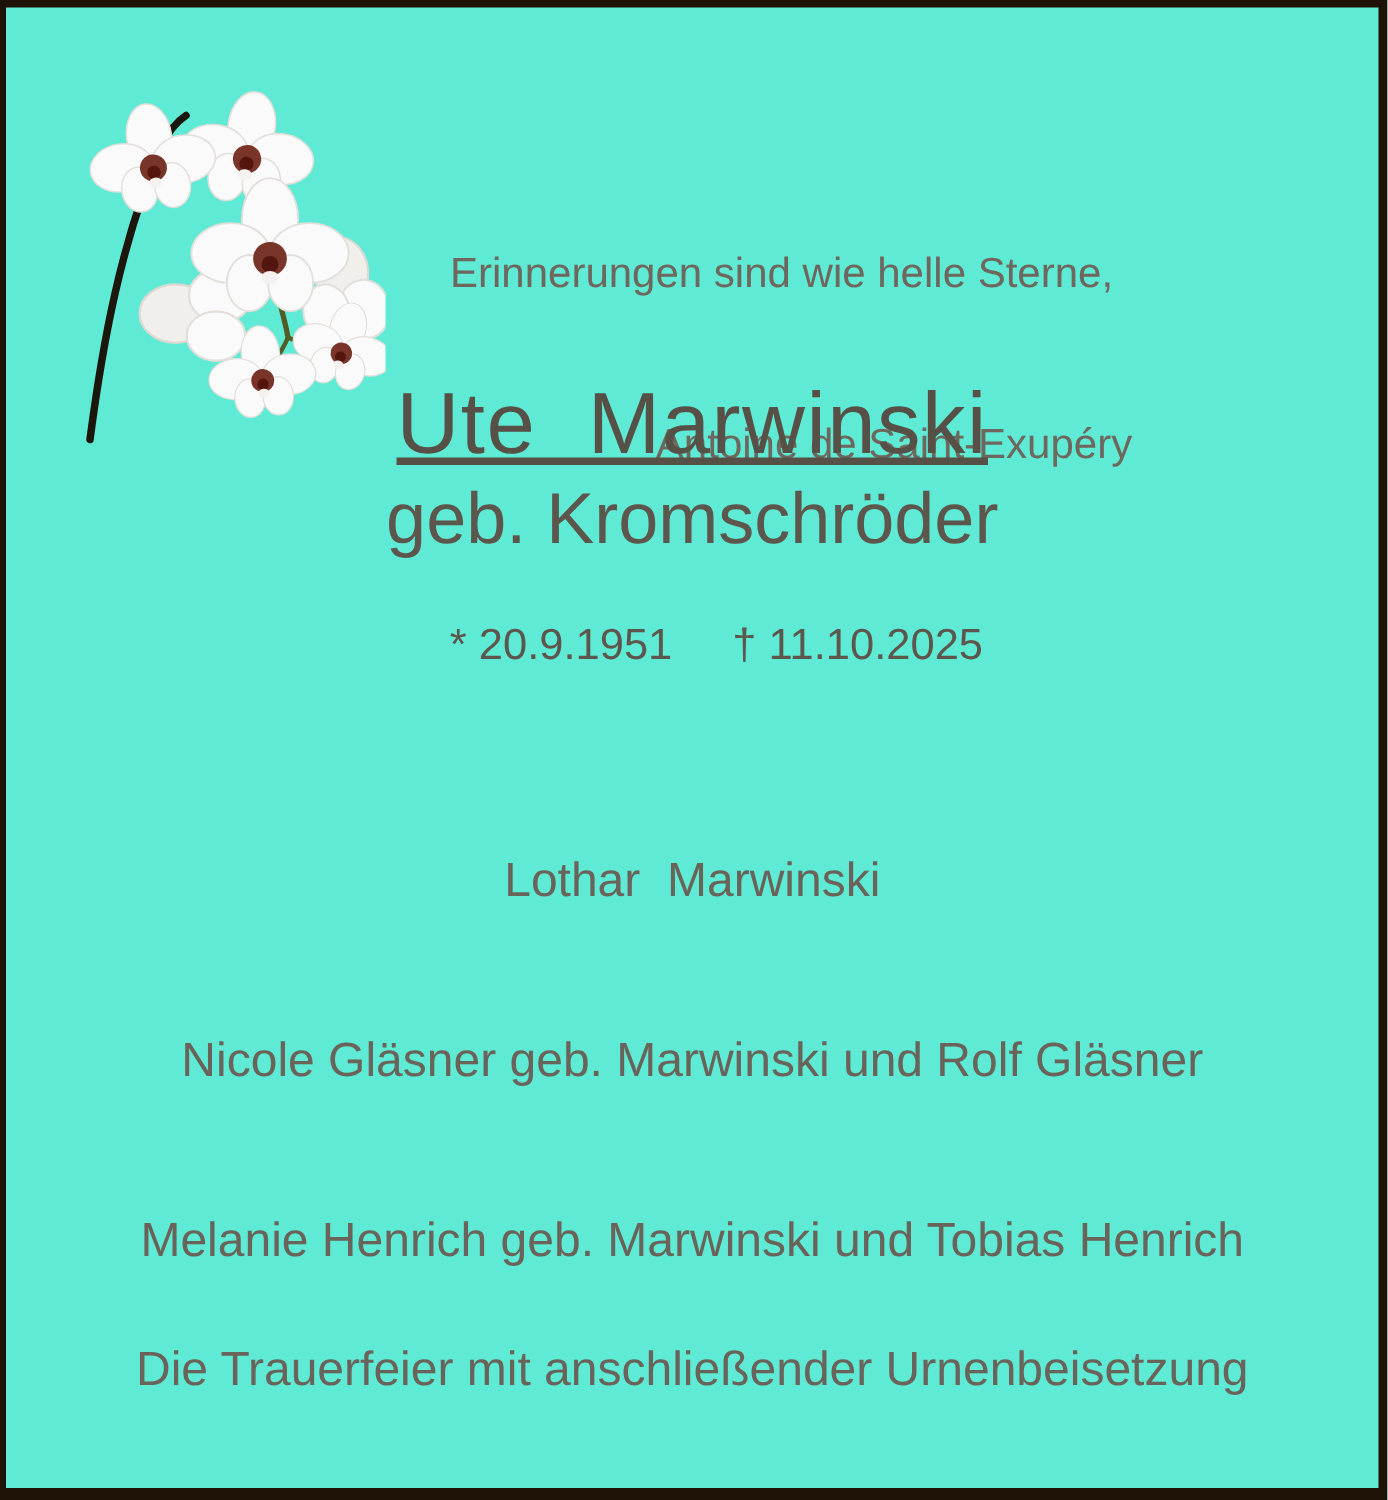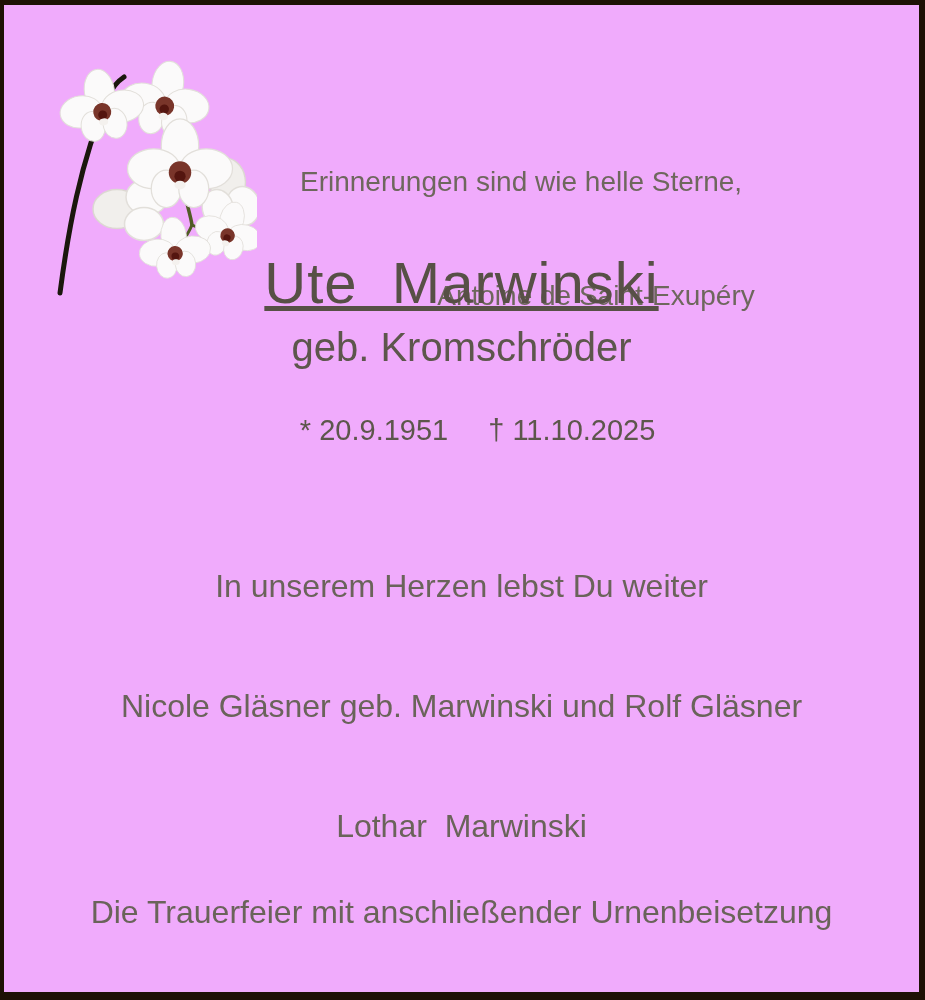--- a/index.html
+++ b/index.html
@@ -1,21 +1,21 @@
 <!DOCTYPE html>
 <html><head>
 <meta charset="utf-8">
 <style>
   html,body { margin:0; padding:0; background:#e9e9e9; }
   .page {
     position:relative;
     width:925px; height:1000px;
     box-sizing:border-box;
     margin:0 auto;
-    background:#f0abfc;
+    background:#5eead4;
     border-style:solid;
     border-color:#1e1105;
     border-width:5px 6px 8px 4px;
     font-family:"Liberation Sans", sans-serif;
     overflow:hidden;
   }
   .quote {
     position:absolute; left:296px; top:82px; width:592px;
     font-size:28px; line-height:38px;
     color:#6e675d; white-space:pre-wrap;
@@ -26,21 +26,21 @@
     position:absolute; left:0; top:246px; width:100%;
     text-align:center;
     font-size:58px; line-height:64px;
     color:#575046; white-space:pre-wrap;
     letter-spacing:1px;
     text-decoration:underline;
   }
   .maiden {
     position:absolute; left:0; top:320px; width:100%;
     text-align:center;
-    font-size:40px; line-height:44px;
+    font-size:48px; line-height:44px;
     color:#5d564c; white-space:pre-wrap;
   }
   .dates {
     position:absolute; left:0; top:377px; width:100%;
     text-align:center;
     font-size:29px; line-height:32px;
     color:#5d564c; white-space:pre-wrap;
   }
   .dates .birth { margin-right:40px; }
   .mourners {
@@ -103,23 +103,23 @@
     <div class="attribution">Antoine de Saint-Exupéry</div>
   </div>
 
   <div class="name">Ute  Marwinski</div>
   <div class="maiden">geb. Kromschröder</div>
   <div class="dates">
     <span class="birth">* 20.9.1951</span><span>† 11.10.2025</span>
   </div>
 
   <div class="mourners">
-    <div>In unserem Herzen lebst Du weiter</div>
+    <div>Lothar  Marwinski</div>
     <div>Nicole Gläsner geb. Marwinski und Rolf Gläsner</div>
-    <div>Lothar  Marwinski</div>
+    <div>Melanie Henrich geb. Marwinski und Tobias Henrich</div>
     
     
     
   </div>
 
   <div class="funeral">
     <div>Die Trauerfeier mit anschließender Urnenbeisetzung</div>
     
     
   </div>

